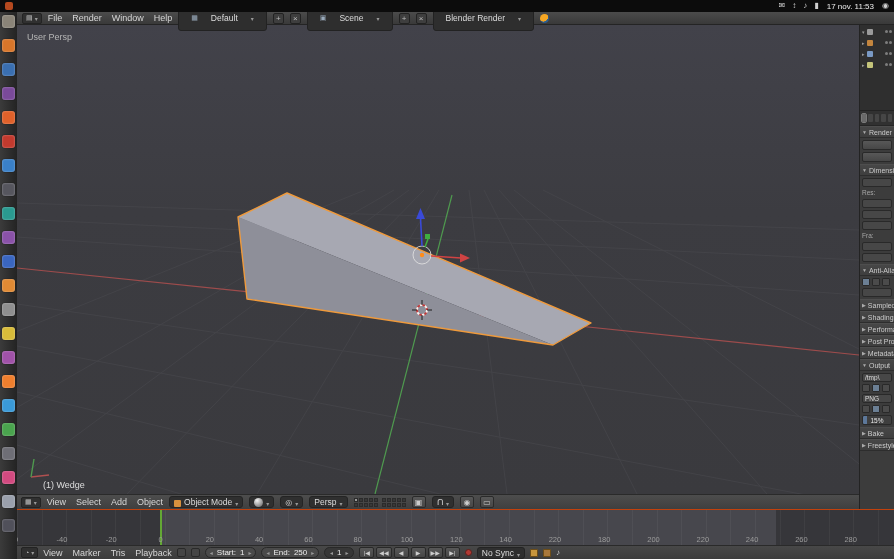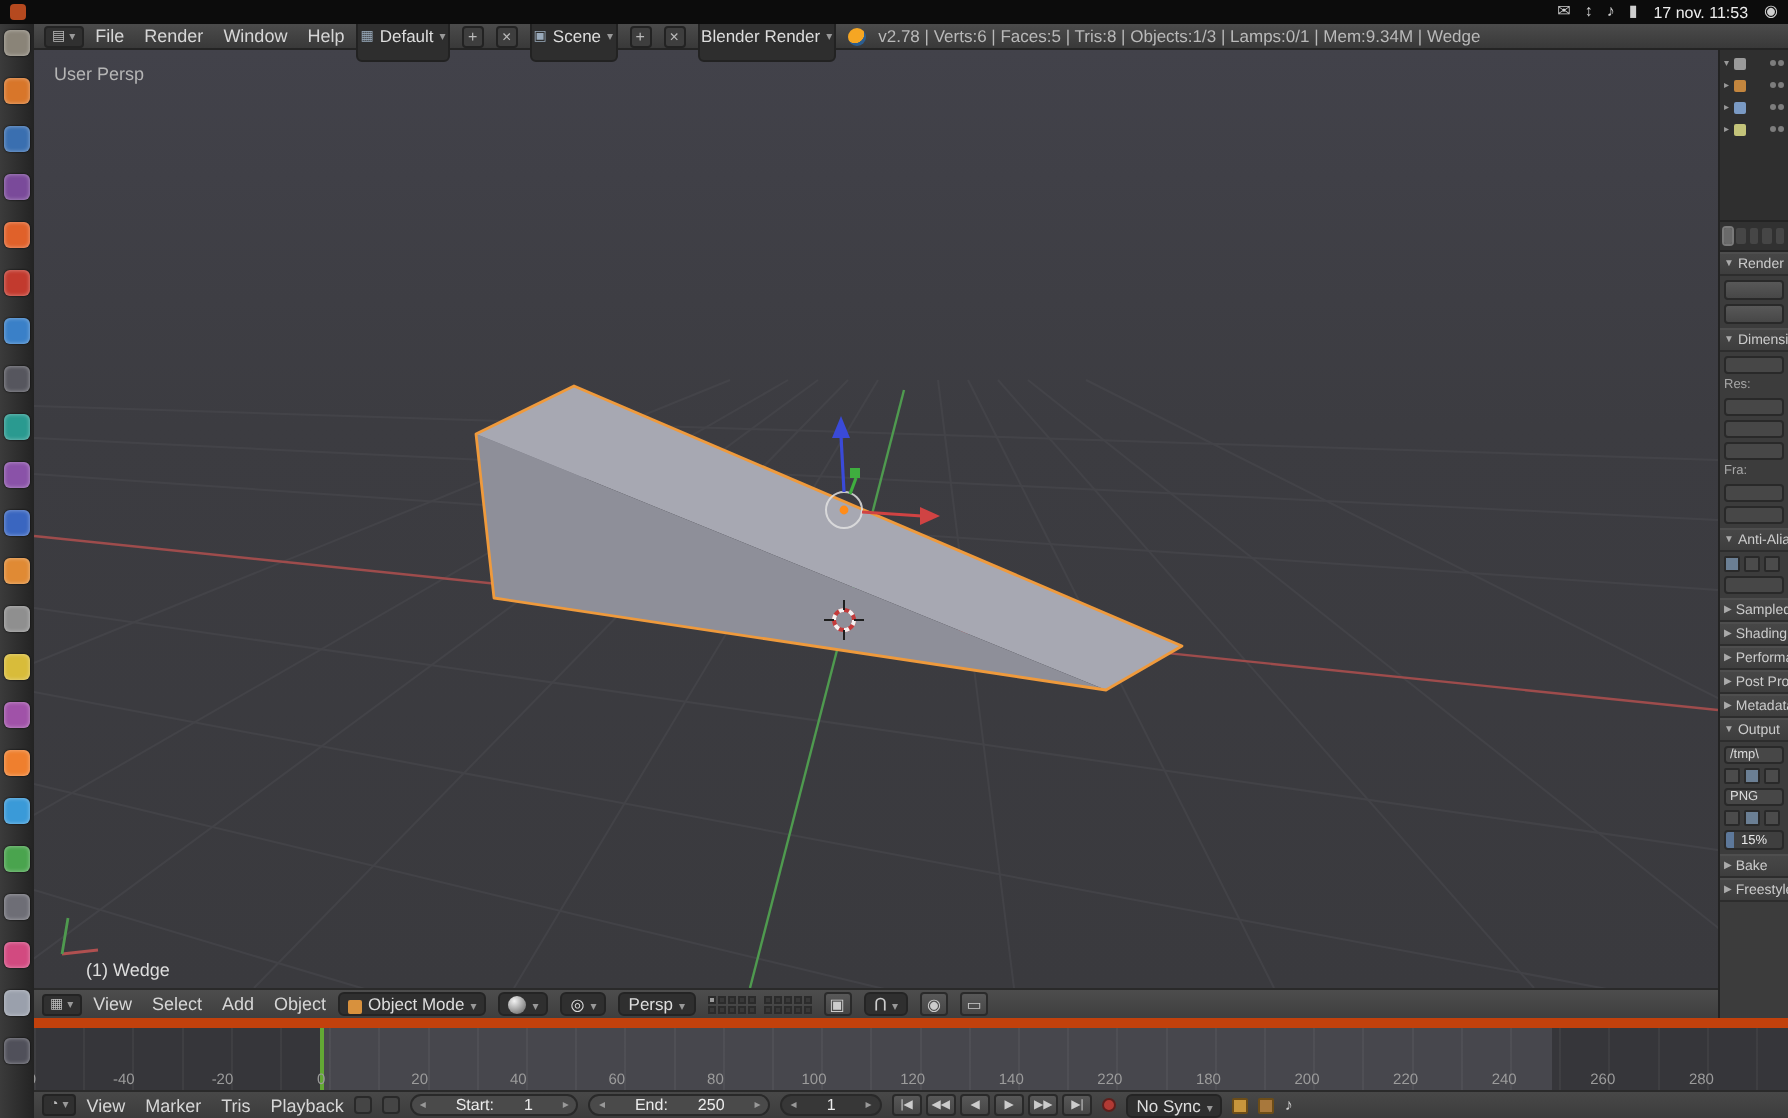--- a/index.html
+++ b/index.html
@@ -23,22 +23,22 @@
     box-shadow:inset 0 0 2px rgba(255,255,255,.45), 0 0 1px #000}
 
   
   #info-header{position:absolute;left:17px;top:12px;width:877px;height:13px;
     background:linear-gradient(#4b4b4b,#393939);border-bottom:1px solid #242424;
     display:flex;align-items:center;gap:6px;padding:0 5px;z-index:5}
   .ed-icon{display:flex;align-items:center;gap:2px;background:#303030;border:1px solid #232323;
     border-radius:2px;height:11px;padding:0 3px;font-size:7px;color:#bbb;flex:0 0 auto}
   .menu-row{display:flex;gap:10px}
   .menu-item{font-size:9px;color:#d6d6d6;white-space:nowrap}
-  .hdr-dd{display:flex;align-items:center;gap:3px;background:#2e2e2e;border:1px solid #222;
-    border-radius:3px;height:25px;padding:0 1px;font-size:8.5px;color:#ddd;white-space:nowrap}
+  .hdr-dd{display:flex;align-items:center;gap:13px;background:#2e2e2e;border:1px solid #222;
+    border-radius:3px;height:25px;padding:0 12px;font-size:8.5px;color:#ddd;white-space:nowrap}
   .dd-ico{font-size:7px;color:#9ab}
   .caret{font-size:6px;color:#999}
   .mini-btn{background:#3e3e3e;border:1px solid #222;border-radius:2px;width:11px;height:11px;
     line-height:9px;text-align:center;font-size:8px;color:#bbb}
   .blender-logo{width:9px;height:9px;border-radius:50%;flex:0 0 auto;
     background:radial-gradient(circle at 38% 32%,#f5a623 55%,#2c5d8f 58%)}
   .stats{font-size:8.5px;color:#b9b9b9;white-space:nowrap;overflow:hidden}
 
   
   #viewport{position:absolute;left:17px;top:25px;width:842px;height:469px;overflow:hidden;
@@ -91,33 +91,33 @@
   .layers{display:flex;gap:4px;align-items:center}
   .lgrid{display:grid;grid-template-columns:repeat(5,4px);grid-auto-rows:4px;gap:1px}
   .lcell{background:#383838;border:1px solid #2b2b2b}
   .lcell.on{background:#9a9a9a}
   .hbtn{background:linear-gradient(#585858,#464646);border:1px solid #2a2a2a;border-radius:2px;
     height:12px;min-width:14px;padding:0 2px;font-size:8px;line-height:11px;text-align:center;color:#ccc}
   .magnet{display:inline-block;transform:rotate(180deg);font-size:9px;color:#ccc;line-height:10px}
 
   
   #timeline-band{position:absolute;left:17px;top:509px;width:877px;height:36px;background:#36363a;
-    border-top:5px solid #c2410c;overflow:hidden}
+    border-top:1px solid #c2410c;overflow:hidden}
   .tl-stripes{position:absolute;inset:0;
     background:repeating-linear-gradient(90deg,rgba(255,255,255,.045) 0 1px,transparent 1px 24.6px)}
   .tl-active{position:absolute;left:145px;top:0;width:614px;height:36px;background:#47474d}
   .tl-playhead{position:absolute;left:143px;top:0;width:2px;height:36px;background:#63a834}
   .tl-ticks{position:absolute;left:-29px;bottom:1px;display:flex}
   .tl-tick{width:49.3px;text-align:center;font-size:7.5px;color:#9c9c9c;flex:0 0 auto}
 
   #timeline-header{position:absolute;left:17px;top:545px;width:877px;height:14px;
     background:linear-gradient(#484848,#3c3c3c);border-top:1px solid #2a2a2a;
     display:flex;align-items:center;gap:5px;padding:0 4px}
   .tl-field{display:flex;align-items:center;background:#4a4a4a;border:1px solid #292929;
-    border-radius:7px;height:11px;padding:0 4px;font-size:8px;color:#ececec;gap:15px;white-space:nowrap}
+    border-radius:7px;height:11px;padding:0 4px;font-size:8px;color:#ececec;gap:4px;white-space:nowrap}
   .tl-field.frame{background:#373737;min-width:30px;justify-content:center}
   .spin{font-size:6px;color:#999}
   .pb{background:linear-gradient(#585858,#464646);border:1px solid #292929;border-radius:2px;
     height:11px;min-width:15px;padding:0 2px;font-size:6px;line-height:10px;text-align:center;color:#ccc;flex:0 0 auto}
   .rec{width:7px;height:7px;border-radius:50%;background:#b23a34;border:1px solid #5d1f1c}
   .key-sq{width:8px;height:8px;border-radius:1px;background:#c8963c;border:1px solid #6d4d17}
   .tgl-sm{width:9px;height:9px;background:#454545;border:1px solid #292929;border-radius:2px}
 </style>
 </head>
 <body>
@@ -183,21 +183,20 @@
     <span>Scene</span>
     <span class="caret">▾</span>
   </span>
   <span class="mini-btn">+</span>
   <span class="mini-btn">×</span>
   <span class="hdr-dd">
     <span>Blender Render</span>
     <span class="caret">▾</span>
   </span>
   <span class="blender-logo"></span>
-  <span class="stats">v2.78 | Verts:6 | Faces:5 | Tris:8 | Objects:1/3 | Lamps:0/1 | Mem:9.34M | Wedge</span>
 </div>
 
 <div id="viewport">
   <svg width="842" height="469" viewBox="0 0 842 469">
 
     <g stroke="#4a4a4f" stroke-width="1" opacity="0.55">
       <line x1="0" y1="178" x2="842" y2="205"></line>
       <line x1="0" y1="194" x2="842" y2="235"></line>
       <line x1="0" y1="212" x2="842" y2="270"></line>
       <line x1="0" y1="279" x2="842" y2="400"></line>

